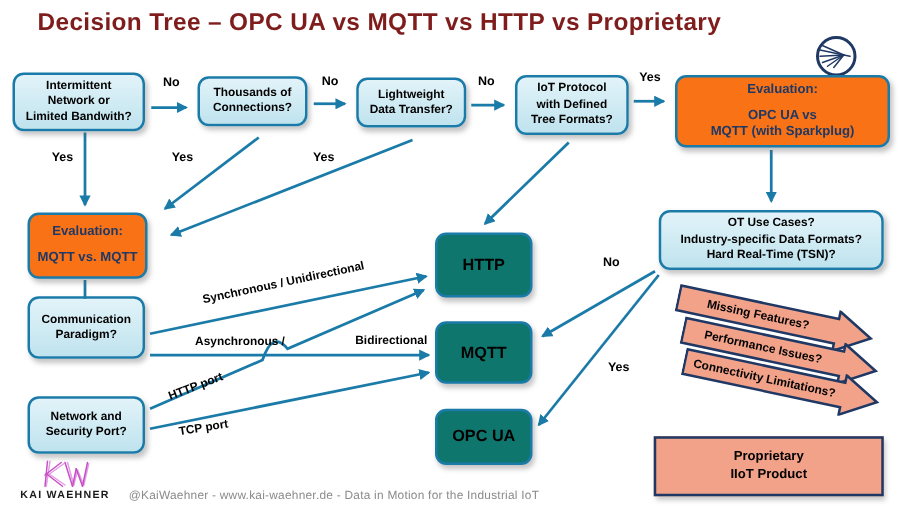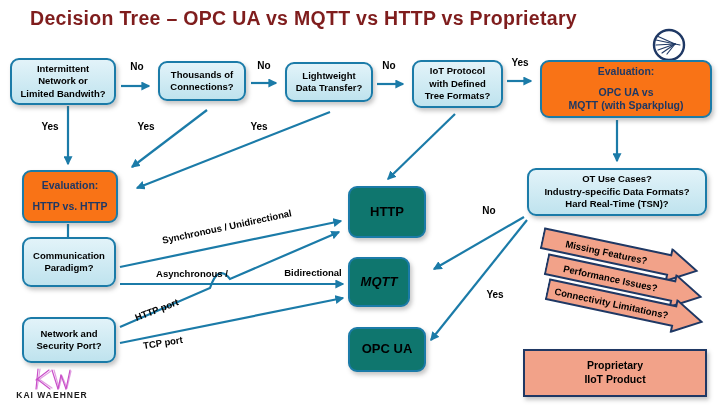--- a/index.html
+++ b/index.html
@@ -111,42 +111,42 @@
   </div>
 
   <div class="node yellow" style="left:540px;top:60px;width:172px;height:58px;flex-direction:column;font-size:10.5px;">
     <div class="evt">Evaluation:</div>
     <div class="ml">OPC UA vs
 MQTT (with Sparkplug)</div>
   </div>
 
   <div class="node yellow" style="left:22px;top:170px;width:96px;height:53px;flex-direction:column;font-size:10.5px;">
     <div class="evt">Evaluation:</div>
-    <div class="ml">HTTP vs. HTTP</div>
+    <div class="ml">MQTT vs. MQTT</div>
   </div>
 
   <div class="node" style="left:527px;top:168px;width:180px;height:48px;">
     <span class="ml">OT Use Cases?
 Industry-specific Data Formats?
 Hard Real-Time (TSN)?</span>
   </div>
 
   <div class="node" style="left:22px;top:237px;width:94px;height:50px;">
     <span class="ml">Communication
 Paradigm?</span>
   </div>
   <div class="node" style="left:22px;top:317px;width:94px;height:46px;">
     <span class="ml">Network and
 Security Port?</span>
   </div>
 
   <div class="node green" style="left:348px;top:186px;width:78px;height:52px;">
     <span>HTTP</span>
   </div>
-  <div class="node green" style="left:348px;top:257px;width:62px;height:50px;font-style:italic;">
+  <div class="node green" style="left:348px;top:257px;width:78px;height:50px;">
     <span>MQTT</span>
   </div>
   <div class="node green" style="left:348px;top:327px;width:78px;height:45px;">
     <span>OPC UA</span>
   </div>
 
   <div class="node salmon" style="left:523px;top:349px;width:184px;height:48px;">
     <span class="ml">Proprietary
 IIoT Product</span>
   </div>
@@ -200,14 +200,15 @@
           <path d="M19,3 L5,13"></path>
           <path d="M7,11 L20,20"></path>
         <path d="M22,2 L27,20"></path>
           <path d="M27,20 L30,8"></path>
           <path d="M30,8 L35,20"></path>
           <path d="M35,20 L39,3"></path>
       </g>
     </g>
   </svg>
   <div class="footer-name">KAI WAEHNER</div>
+  <div class="tagline">@KaiWaehner - www.kai-waehner.de - Data in Motion for the Industrial IoT</div>
 
 </div>
 
 </body></html>

